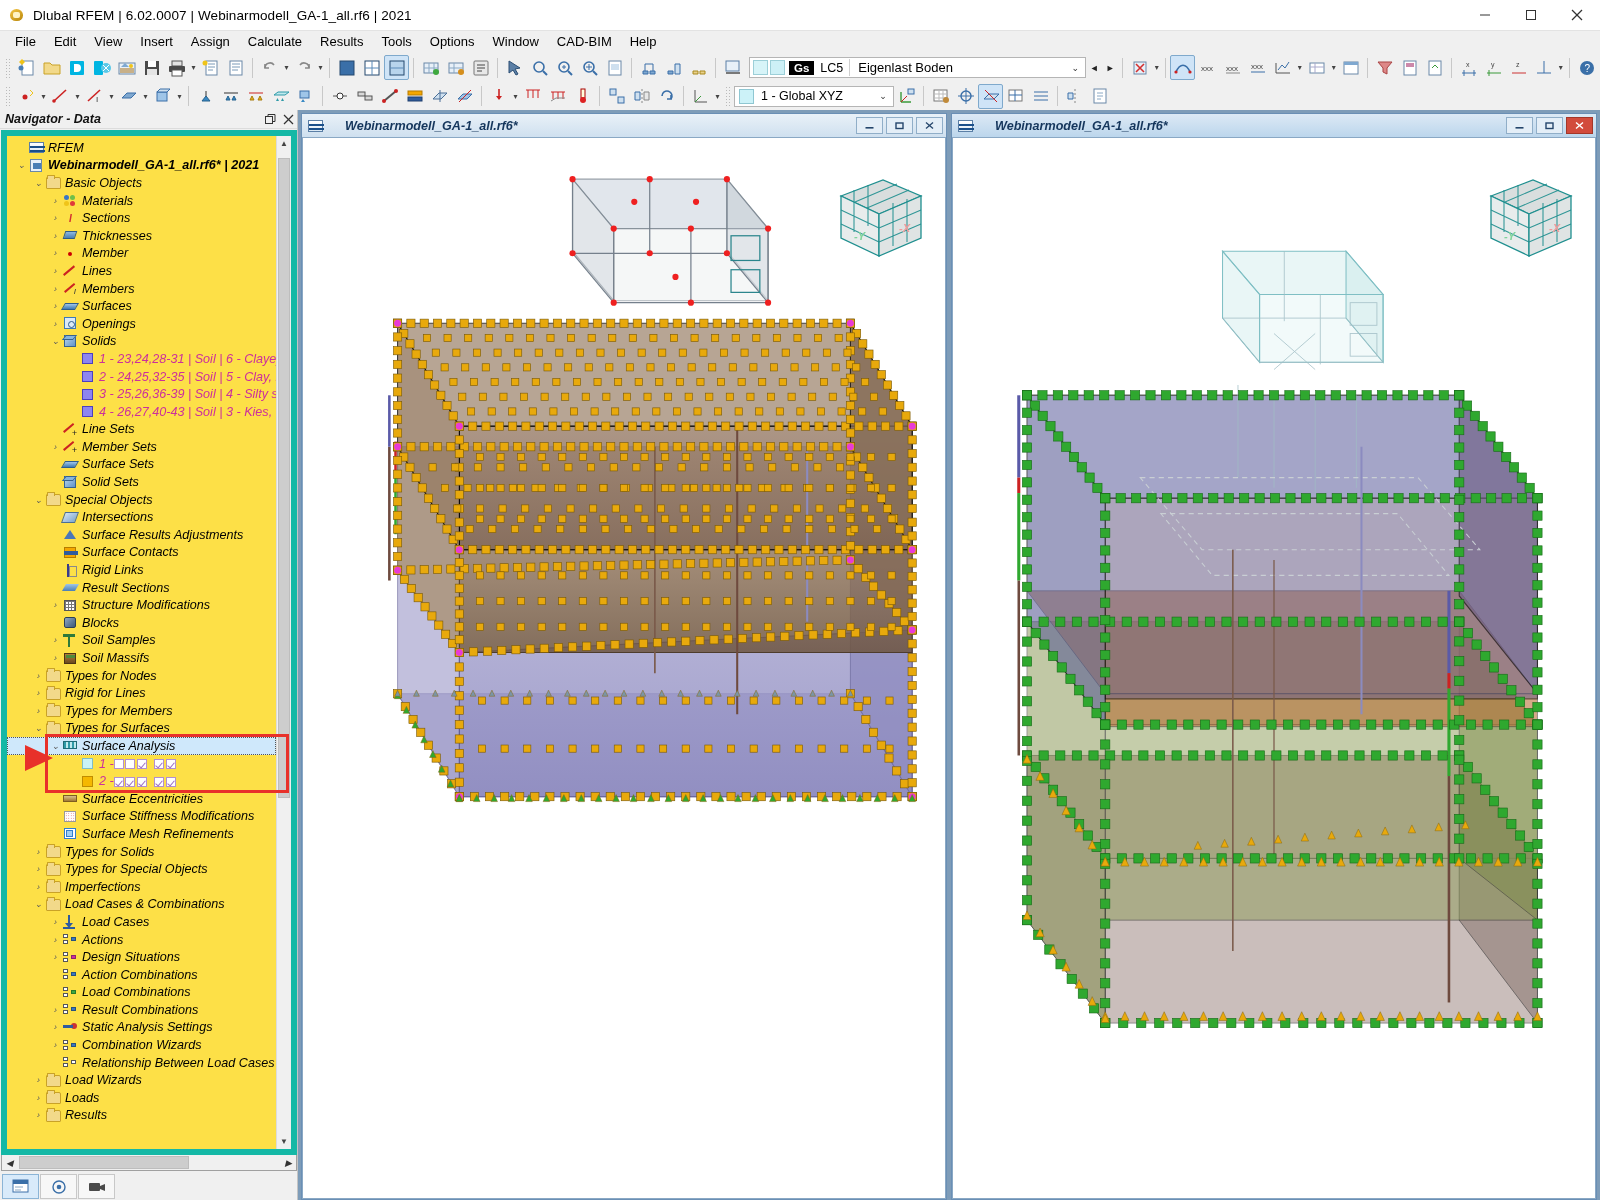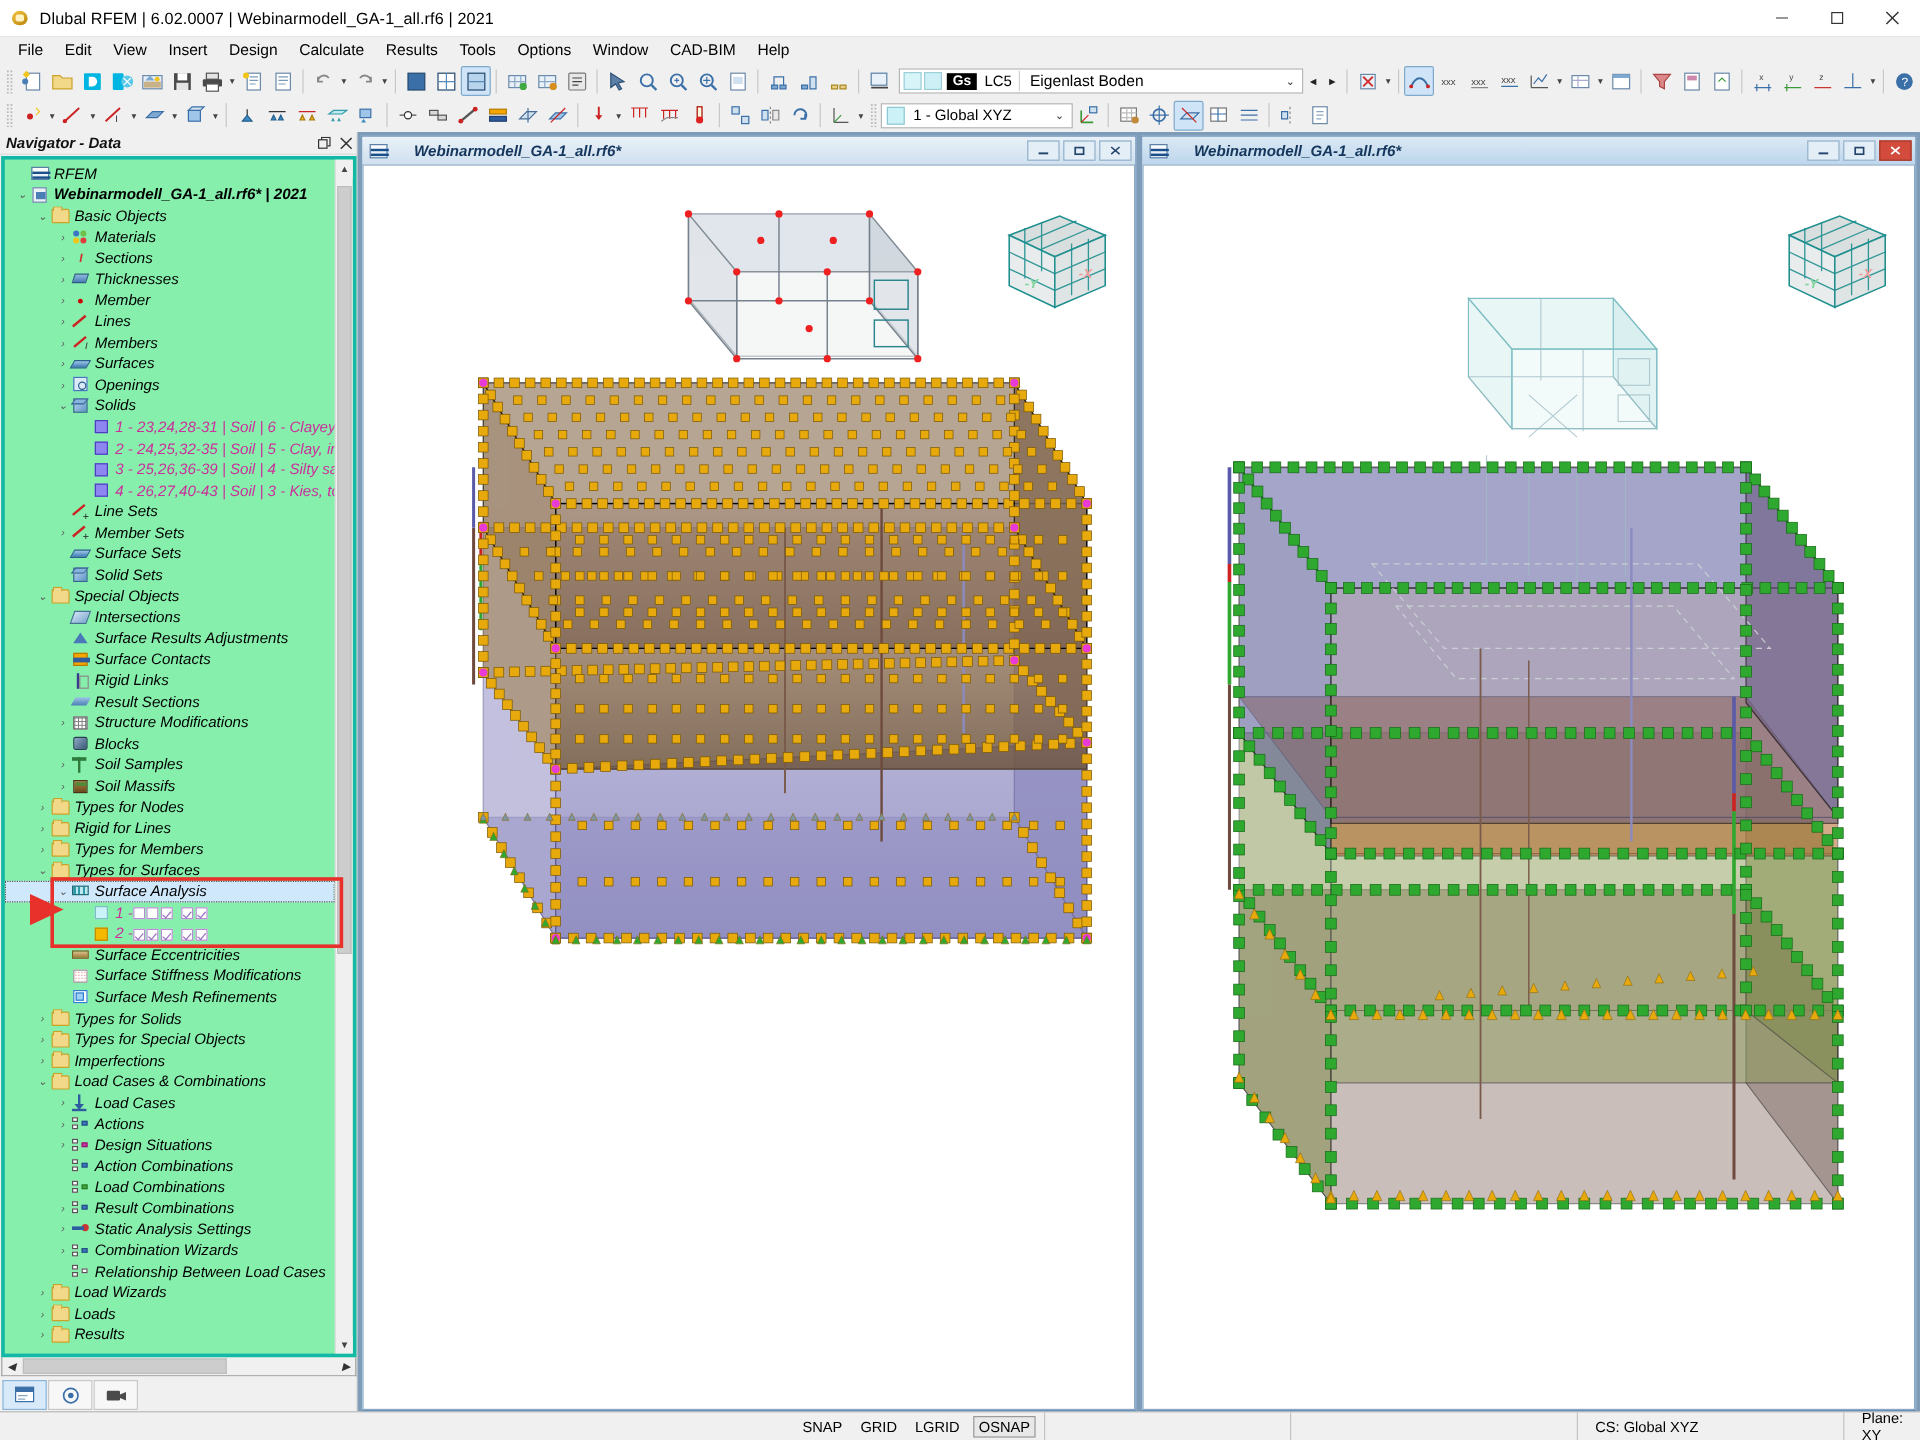--- a/index.html
+++ b/index.html
@@ -56,21 +56,21 @@
   .cs-name { font-size:12.5px; padding-left:7px; flex:1; }
 
   
   .body { flex:1; display:flex; min-height:0;font-style:italic; }
 
   
   .nav-panel { width:298px; background:#f0f0f0; display:flex; flex-direction:column; flex:none; border-right:1px solid #c4c4c4; }
   .nav-header { height:19px; background:#f0f0f0; display:flex; align-items:center; padding-left:5px; border-bottom:1px solid #dcdcdc;}
   .nav-header-title { font-weight:bold; font-size:12.5px; color:#111; flex:1; }
   .nh-btn { width:18px; height:17px; display:flex; align-items:center; justify-content:center; font-size:11px; color:#333; }
-  .tree-wrap { flex:1; background:#86efac; border:3px solid #14b8a6; margin:1px 0 0 1px; position:relative; overflow:hidden; }
+  .tree-wrap { flex:1; background:#fde047; border:6px solid #14b8a6; margin:1px 0 0 1px; position:relative; overflow:hidden; }
   .tree { position:absolute; inset:0 15px 0 0; overflow:hidden; padding-top:3px; }
   .trow { height:17.6px; display:flex; align-items:center; white-space:nowrap; font-size:12.6px; color:#000; position:relative; }
   .trow.sel { background:#cfe8fb; outline:1px dotted #555; outline-offset:-1px; }
   .exp { width:13px; text-align:center; font-size:9px; color:#5a5a5a; flex:none; }
   .ticon { width:17px; height:15px; margin-right:3px; flex:none; position:relative; }
   .tlabel { flex:none; }
   .tlabel.b { font-weight:bold; }
   .tlabel.pink { color:#cc2f9c; }
 
   
@@ -215,21 +215,21 @@
           <line x1="11" y1="1" x2="1" y2="11" stroke="currentColor" stroke-width="1.2"></line>
         </svg>
     </div>
   </div>
 
   <div class="menubar">
     <div class="menu-item">File</div>
     <div class="menu-item">Edit</div>
     <div class="menu-item">View</div>
     <div class="menu-item">Insert</div>
-    <div class="menu-item">Design</div>
+    <div class="menu-item">Assign</div>
     <div class="menu-item">Calculate</div>
     <div class="menu-item">Results</div>
     <div class="menu-item">Tools</div>
     <div class="menu-item">Options</div>
     <div class="menu-item">Window</div>
     <div class="menu-item">CAD-BIM</div>
     <div class="menu-item">Help</div>
   </div>
 
   <div class="toolbar">
@@ -2766,28 +2766,17 @@
               </g>
               <text x="27" y="70" font-family="Liberation Sans, sans-serif" font-size="11" font-weight="bold" fill="#7fd49a">-Y</text>
               <text x="72" y="62" font-family="Liberation Sans, sans-serif" font-size="11" font-weight="bold" fill="#f09a9a">-X</text>
             </svg>
           </div>
         </div>
       </div>
     </div>
   </div>
 
-  <div class="statusbar">
-    <div class="sb-left"></div>
-    <div class="sb-chip">SNAP</div>
-    <div class="sb-chip">GRID</div>
-    <div class="sb-chip">LGRID</div>
-    <div class="sb-chip box">OSNAP</div>
-    <div class="sb-sec" style="width:230px;"></div>
-    <div class="sb-sec" style="width:270px;"></div>
-    <div class="sb-sec" style="width:250px;">CS: Global XYZ</div>
-    <div class="sb-sec sb-grow">Plane: XY</div>
-  </div>
 
   <svg class="anno-arrow" id="annoArrow" width="60" height="40" style="left: -5px; top: 737.8px;">
     <polygon points="0,20 30,20 30,7 58,20 30,33 30,20" fill="#e8312a"></polygon>
   </svg>
 </div>
 
 </body></html>

